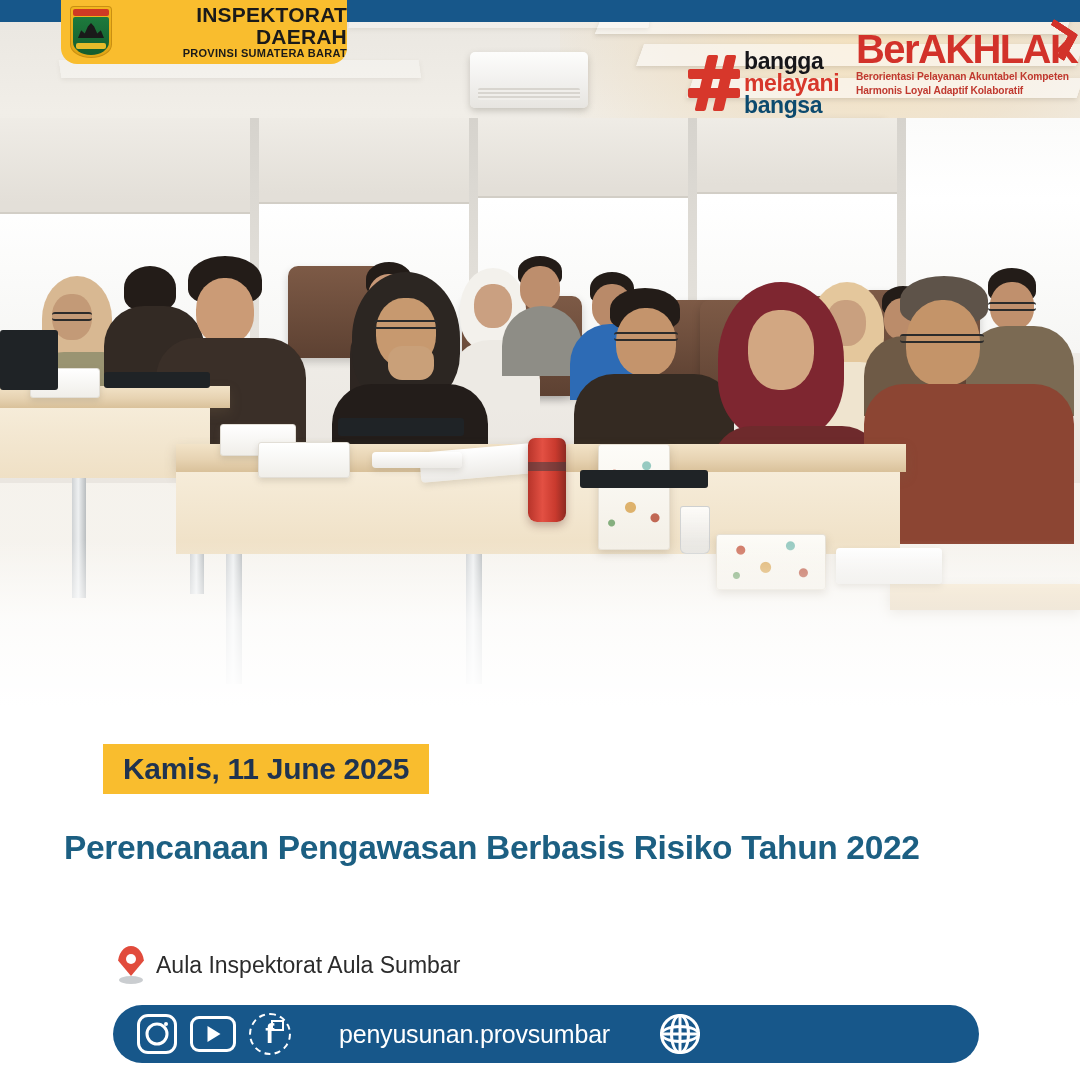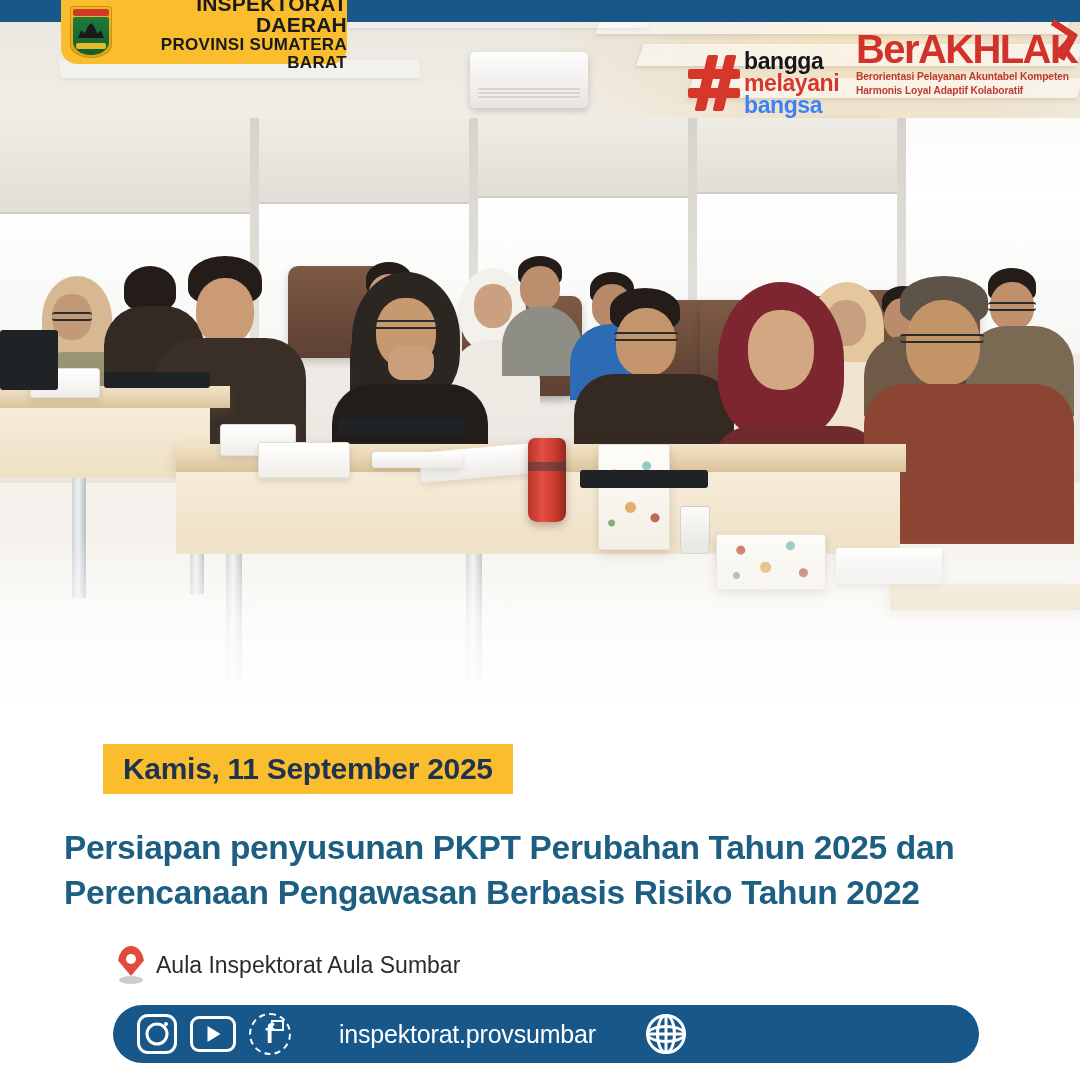--- a/index.html
+++ b/index.html
@@ -200,39 +200,39 @@
     position:absolute; left:7px; right:7px; top:16px; height:15px;
     background:#1a1a1a;
     clip-path:polygon(0% 100%,12% 48%,26% 70%,38% 24%,50% 0%,62% 24%,74% 70%,88% 48%,100% 100%);
   }
   .crest-band{
     position:absolute; left:5px; right:5px; bottom:8px; height:6px;
     background:#e6bb2a; border-radius:2px;
   }
   .logo-text-wrap{ display:flex; flex-direction:column; line-height:1.04;text-align:right; }
   .logo-l1{ font-size:21px; font-weight:bold; color:#1a1a1a; letter-spacing:.2px; }
-  .logo-l2{ font-size:17px; font-weight:bold; color:#1a1a1a; letter-spacing:.3px; }
+  .logo-l2{ font-size:11px; font-weight:bold; color:#1a1a1a; letter-spacing:.3px; }
 
   
   .bangga{
     position:absolute; left:688px; top:47px; width:168px; height:72px;
     display:flex; align-items:center;
   }
   .hashmark{
     position:relative; width:52px; height:56px; flex:0 0 auto;
   }
   .hashmark span{ position:absolute; background:#d7372b; border-radius:2px; }
   .hm-v1{ left:13px; top:0; width:11px; height:56px; transform:skewX(-13deg); }
   .hm-v2{ left:31px; top:0; width:11px; height:56px; transform:skewX(-13deg); }
   .hm-h1{ left:0; top:14px; width:52px; height:10px; }
   .hm-h2{ left:0; top:33px; width:52px; height:10px; }
   .bangga-words{ display:flex; flex-direction:column; line-height:.97; margin-left:4px; }
   .bw1{ font-size:23px; font-weight:bold; color:#16161a; letter-spacing:-.4px; }
   .bw2{ font-size:23px; font-weight:bold; color:#d7372b; letter-spacing:-.4px; }
-  .bw3{ font-size:23px; font-weight:bold; color:#3b82f6; letter-spacing:-.4px; }
+  .bw3{ font-size:23px; font-weight:bold; color:#0c4a6e; letter-spacing:-.4px; }
 
   
   .berakhlak{ position:absolute; left:856px; top:29px; width:224px; height:78px; }
   .ber-title{
     font-size:40px; font-weight:bold; color:#d2322a; letter-spacing:-1.6px;
     line-height:1; white-space:nowrap;
   }
   .ber-swoosh{
     position:absolute; right:8px; top:-6px; width:26px; height:34px;
     border-right:8px solid #d2322a; border-top:8px solid #d2322a;
@@ -521,25 +521,24 @@
 </div>
 
 <div class="berakhlak">
   <div class="ber-swoosh"></div>
   <div class="ber-title">BerAKHLAK</div>
   <div class="ber-sub">Berorientasi Pelayanan Akuntabel Kompeten</div>
   <div class="ber-sub">Harmonis Loyal Adaptif Kolaboratif</div>
 </div>
 
 <div class="date-badge">
-  <span>Kamis, 11 September 2025</span>
+  <span>Kamis, 11 June 2025</span>
 </div>
 
 <div class="title-block">
-  <div class="title-line">Persiapan penyusunan PKPT Perubahan Tahun 2025 dan</div>
   <div class="title-line">Perencanaan Pengawasan Berbasis Risiko Tahun 2022</div>
 </div>
 
 <div class="venue">
   <div class="pin">
     <div class="pin-shadow"></div>
     <div class="pin-body"></div>
     <div class="pin-hole"></div>
   </div>
   <div class="venue-text">Aula Inspektorat Aula Sumbar</div>
@@ -552,21 +551,21 @@
   <div class="ico">
       <div class="yt"></div>
     </div>
   <div class="ico">
     <div class="fb">
         <div class="fb-flag"></div>
         <div class="fb-f">f</div>
       </div>
   </div>
   <div class="gap-a"></div>
-  <div class="bar-text">inspektorat.provsumbar</div>
+  <div class="bar-text">penyusunan.provsumbar</div>
   <div class="gap-b"></div>
   <div class="ico">
     <div class="globe">
         <div class="globe-e1"></div>
         <div class="globe-e2"></div>
       </div>
   </div>
 </div>
 
 </body></html>

